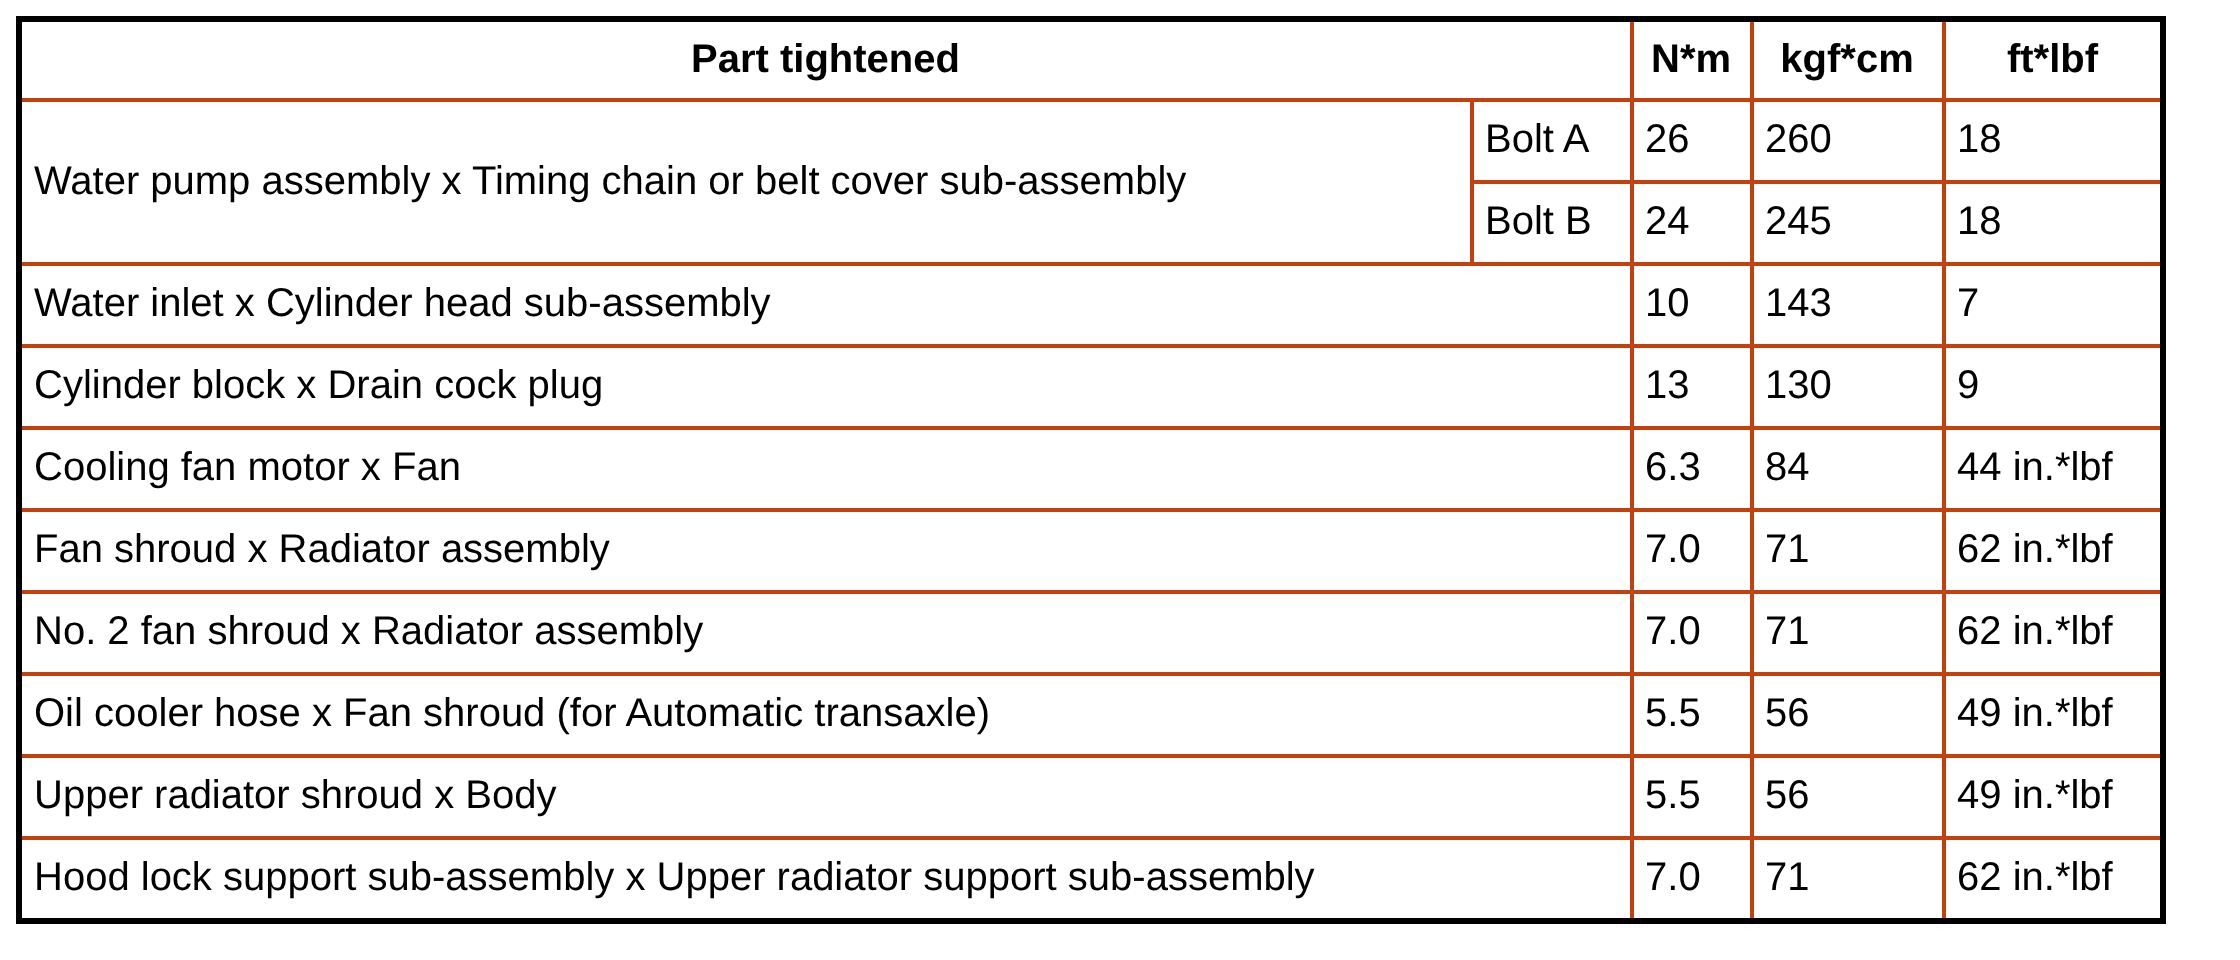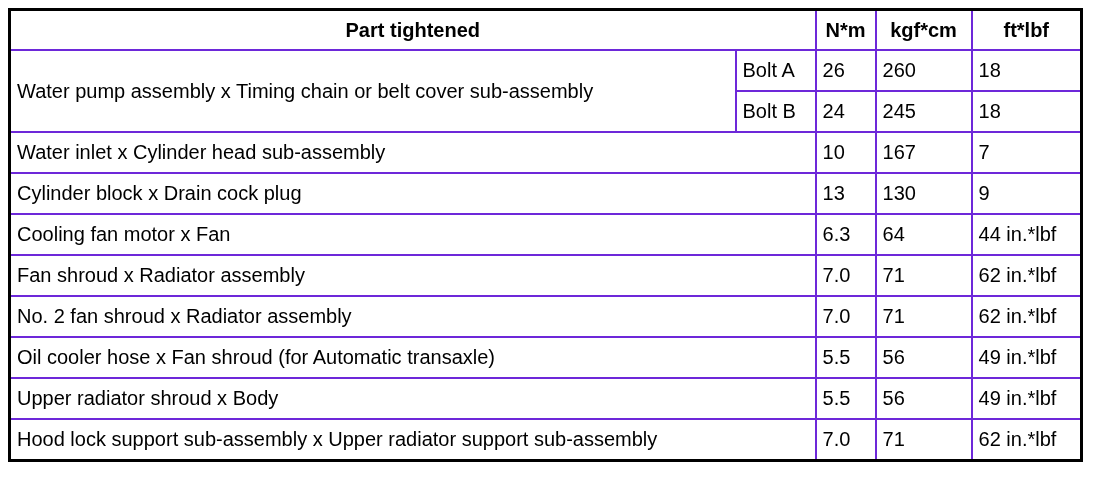--- a/index.html
+++ b/index.html
@@ -24,21 +24,21 @@
     border-collapse: collapse;
     table-layout: fixed;
     width: 1072px;
     border: 3px solid #000000;
     color: #000000;
     font-size: 20px;
     background: #ffffff;
   }
   table.torque th,
   table.torque td {
-    border: 2px solid #6d28d9;
+    border: 2px solid #c2410c;
     padding: 0 6px;
     overflow: hidden;
     white-space: nowrap;
     vertical-align: middle;
     text-align: left;
     font-weight: normal;
   }
   table.torque thead th {
     font-weight: bold;
     text-align: center;
@@ -82,33 +82,33 @@
       <tr>
         <td class="bolt-cell">Bolt B</td>
         <td class="val-cell">24</td>
         <td class="val-cell">245</td>
         <td class="val-cell">18</td>
       </tr>
 
       <tr>
         <td colspan="2" class="part-cell">Water inlet x Cylinder head sub-assembly</td>
         <td class="val-cell">10</td>
-        <td class="val-cell">167</td>
+        <td class="val-cell">143</td>
         <td class="val-cell">7</td>
       </tr>
       <tr>
         <td colspan="2" class="part-cell">Cylinder block x Drain cock plug</td>
         <td class="val-cell">13</td>
         <td class="val-cell">130</td>
         <td class="val-cell">9</td>
       </tr>
       <tr>
         <td colspan="2" class="part-cell">Cooling fan motor x Fan</td>
         <td class="val-cell">6.3</td>
-        <td class="val-cell">64</td>
+        <td class="val-cell">84</td>
         <td class="val-cell">44 in.*lbf</td>
       </tr>
       <tr>
         <td colspan="2" class="part-cell">Fan shroud x Radiator assembly</td>
         <td class="val-cell">7.0</td>
         <td class="val-cell">71</td>
         <td class="val-cell">62 in.*lbf</td>
       </tr>
       <tr>
         <td colspan="2" class="part-cell">No. 2 fan shroud x Radiator assembly</td>

